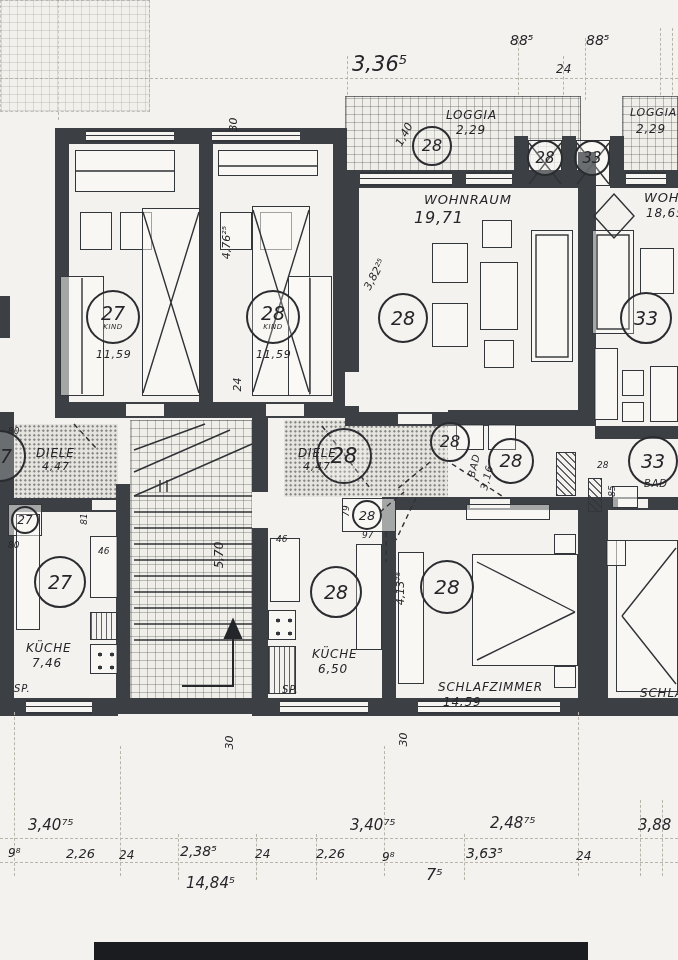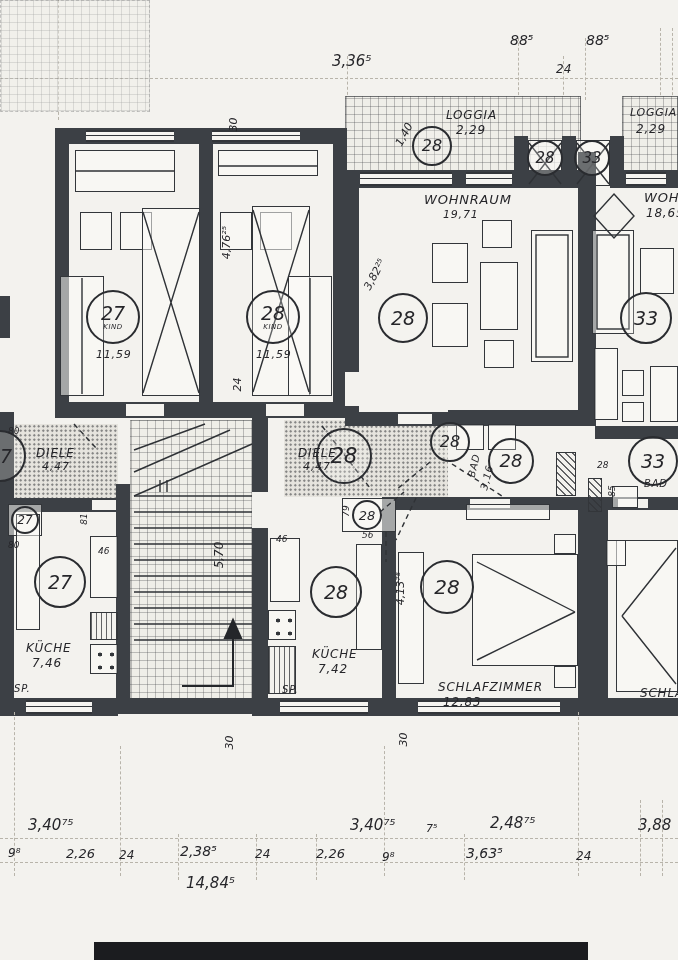--- a/index.html
+++ b/index.html
@@ -244,78 +244,78 @@
   <span>28</span>
 </div>
 
 <div class="lbl" style="left:446px;top:108px;font-size:12px">LOGGIA</div>
 <div class="lbl" style="left:456px;top:123px;font-size:12px">2,29</div>
 <div class="lbl clip" style="left:630px;top:106px;font-size:11px;width:48px">LOGGIA</div>
 <div class="lbl" style="left:636px;top:122px;font-size:12px">2,29</div>
 <div class="lbl" style="left:96px;top:348px;font-size:11px">11,59</div>
 <div class="lbl" style="left:256px;top:348px;font-size:11px">11,59</div>
 <div class="lbl" style="left:424px;top:192px;font-size:13px">WOHNRAUM</div>
-<div class="lbl" style="left:443px;top:208px;font-size:11px">19,71</div>
+<div class="lbl" style="left:414px;top:208px;font-size:16px">19,71</div>
 <div class="lbl clip" style="left:644px;top:190px;font-size:13px;width:34px">WOHNRAUM</div>
 <div class="lbl clip" style="left:646px;top:206px;font-size:12px;width:32px">18,65</div>
 <div class="lbl" style="left:36px;top:446px;font-size:12px">DIELE</div>
 <div class="lbl" style="left:42px;top:460px;font-size:11px">4,47</div>
 <div class="lbl" style="left:298px;top:446px;font-size:12px">DIELE</div>
 <div class="lbl" style="left:303px;top:460px;font-size:11px">4,47</div>
 <div class="lbl rot75" style="left:462px;top:460px;font-size:10px">BAD</div>
 <div class="lbl rot75" style="left:474px;top:472px;font-size:10px">3,16</div>
 <div class="lbl clip" style="left:644px;top:478px;font-size:10px;width:34px">BAD</div>
 <div class="lbl" style="left:26px;top:641px;font-size:12px">KÜCHE</div>
 <div class="lbl" style="left:32px;top:656px;font-size:12px">7,46</div>
 <div class="lbl" style="left:14px;top:683px;font-size:10px">SP.</div>
 <div class="lbl" style="left:312px;top:647px;font-size:12px">KÜCHE</div>
-<div class="lbl" style="left:318px;top:662px;font-size:12px">7,42</div>
+<div class="lbl" style="left:318px;top:662px;font-size:12px">6,50</div>
 <div class="lbl" style="left:282px;top:684px;font-size:10px">SP.</div>
 <div class="lbl" style="left:438px;top:680px;font-size:12px">SCHLAFZIMMER</div>
-<div class="lbl" style="left:443px;top:695px;font-size:12px">12,83</div>
+<div class="lbl" style="left:443px;top:695px;font-size:12px">14,59</div>
 <div class="lbl clip" style="left:640px;top:686px;font-size:12px;width:38px">SCHLAFZIMMER</div>
 
-<div class="dim" style="left:332px;top:52px;font-size:15px">3,36⁵</div>
+<div class="dim" style="left:352px;top:52px;font-size:21px">3,36⁵</div>
 <div class="dim" style="left:510px;top:32px;font-size:14px">88⁵</div>
 <div class="dim" style="left:556px;top:62px;font-size:12px">24</div>
 <div class="dim" style="left:586px;top:32px;font-size:14px">88⁵</div>
 <div class="dim rot60" style="left:392px;top:128px;font-size:11px">1,40</div>
 <div class="dim rot" style="left:226px;top:118px;font-size:11px">30</div>
 <div class="dim rot" style="left:210px;top:236px;font-size:11px">4,76²⁵</div>
 <div class="dim rot" style="left:230px;top:378px;font-size:11px">24</div>
 <div class="dim rot60" style="left:358px;top:268px;font-size:11px">3,82²⁵</div>
 <div class="dim" style="left:8px;top:426px;font-size:9px">80</div>
 <div class="dim rot" style="left:78px;top:514px;font-size:9px">81</div>
 <div class="dim" style="left:8px;top:540px;font-size:9px">80</div>
 <div class="dim" style="left:98px;top:546px;font-size:9px">46</div>
 <div class="dim" style="left:597px;top:460px;font-size:9px">28</div>
 <div class="dim rot" style="left:606px;top:486px;font-size:9px">85</div>
 <div class="dim rot" style="left:340px;top:506px;font-size:9px">79</div>
-<div class="dim" style="left:362px;top:530px;font-size:9px">56</div>
+<div class="dim" style="left:362px;top:530px;font-size:9px">97</div>
 <div class="dim" style="left:276px;top:534px;font-size:9px">46</div>
 <div class="dim rot" style="left:206px;top:548px;font-size:12px">5,70</div>
 <div class="dim rot" style="left:384px;top:582px;font-size:11px">4,13⁷⁵</div>
 <div class="dim rot" style="left:222px;top:736px;font-size:11px">30</div>
 <div class="dim rot" style="left:396px;top:733px;font-size:11px">30</div>
 
 <div class="hd" style="left:0;top:838px;width:678px"></div>
 <div class="hd" style="left:0;top:862px;width:678px"></div>
 <div class="vd" style="left:14px;top:712px;height:164px"></div>
 <div class="vd" style="left:120px;top:746px;height:130px"></div>
 <div class="vd" style="left:178px;top:834px;height:46px"></div>
 <div class="vd" style="left:256px;top:834px;height:46px"></div>
 <div class="vd" style="left:316px;top:834px;height:46px"></div>
 <div class="vd" style="left:384px;top:746px;height:130px"></div>
 <div class="vd" style="left:464px;top:834px;height:46px"></div>
 <div class="vd" style="left:578px;top:712px;height:164px"></div>
 <div class="vd" style="left:640px;top:800px;height:76px"></div>
 <div class="vd" style="left:662px;top:800px;height:76px"></div>
 <div class="dim" style="left:28px;top:816px;font-size:15px">3,40⁷⁵</div>
 <div class="dim" style="left:350px;top:816px;font-size:15px">3,40⁷⁵</div>
-<div class="dim" style="left:426px;top:822px;font-size:11px">7⁵</div>
+<div class="dim" style="left:426px;top:865px;font-size:16px">7⁵</div>
 <div class="dim" style="left:490px;top:814px;font-size:15px">2,48⁷⁵</div>
 <div class="dim" style="left:638px;top:816px;font-size:15px">3,88</div>
 <div class="dim" style="left:8px;top:846px;font-size:12px">9⁸</div>
 <div class="dim" style="left:66px;top:846px;font-size:13px">2,26</div>
 <div class="dim" style="left:119px;top:848px;font-size:12px">24</div>
 <div class="dim" style="left:180px;top:843px;font-size:14px">2,38⁵</div>
 <div class="dim" style="left:255px;top:847px;font-size:12px">24</div>
 <div class="dim" style="left:316px;top:846px;font-size:13px">2,26</div>
 <div class="dim" style="left:382px;top:850px;font-size:12px">9⁸</div>
 <div class="dim" style="left:466px;top:845px;font-size:14px">3,63⁵</div>

